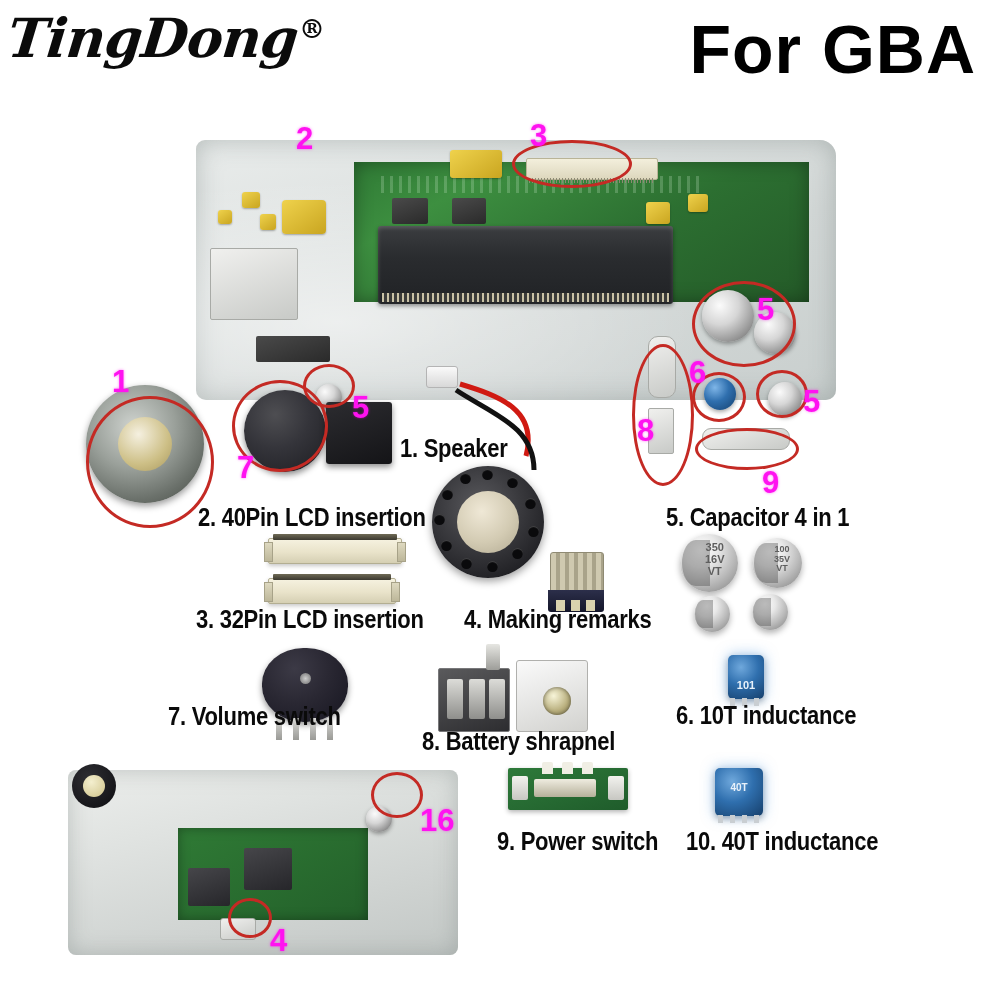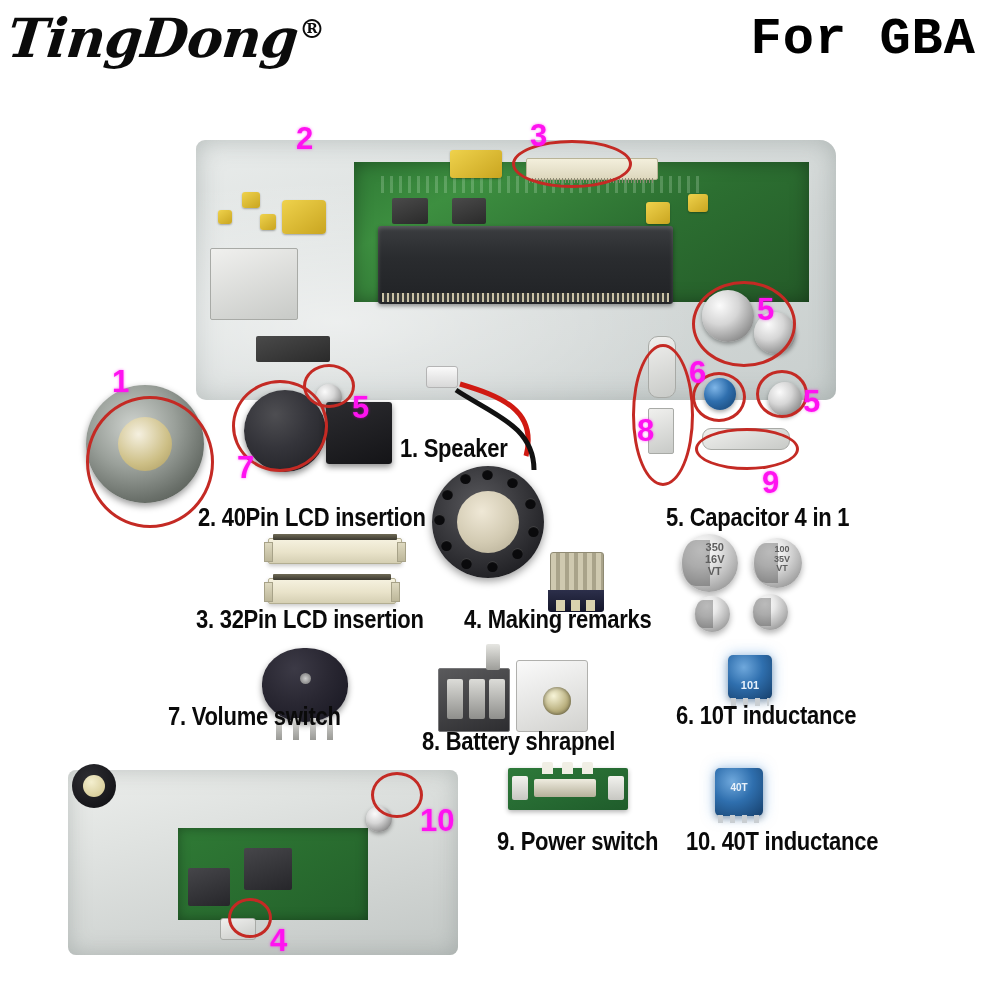--- a/index.html
+++ b/index.html
@@ -6,22 +6,22 @@
   body{width:1000px;height:1000px;position:relative;overflow:hidden;
        font-family:"Liberation Sans",sans-serif;}
   .stage{position:absolute;inset:0;width:1000px;height:1000px;background:#fff;}
 
   
   .brand{position:absolute;left:8px;top:6px;font-family:"DejaVu Serif",serif;
          font-style:italic;font-weight:bold;font-size:54px;color:#0b0b0b;
          letter-spacing:-1px;transform:skewX(-6deg);white-space:nowrap;}
   .brand .reg{font-size:26px;vertical-align:super;font-style:normal;
               display:inline-block;transform:skewX(6deg);}
-  .fortitle{position:absolute;right:24px;top:10px;font-family:Liberation Mono, monospace;
-            font-weight:bold;font-size:52px;color:#000;letter-spacing:1px;white-space:nowrap;}
+  .fortitle{position:absolute;right:24px;top:10px;font-family:Liberation Sans, sans-serif;
+            font-weight:bold;font-size:68px;color:#000;letter-spacing:1px;white-space:nowrap;}
 
   
   .lbl{position:absolute;font-family:"Liberation Sans",sans-serif;font-weight:bold;
        font-size:25px;color:#0a0a0a;white-space:nowrap;
        transform:scaleX(.88);transform-origin:left center;letter-spacing:-.3px;}
 
   
   .num{position:absolute;font-family:"Liberation Sans",sans-serif;font-weight:bold;
        font-size:31px;color:#ff12f0;white-space:nowrap;line-height:1;
        text-shadow:0 0 3px rgba(255,0,240,.55);}
@@ -266,21 +266,21 @@
 35V
 VT</div>
   </div>
   <div class="cap" style="left:694px;top:596px;width:36px;height:36px;">
     <div class="crescent"></div>
   </div>
   <div class="cap" style="left:752px;top:594px;width:36px;height:36px;">
     <div class="crescent"></div>
   </div>
 
-  <div class="ind" style="left:728px;top:655px;width:44px;height:44px;">
+  <div class="ind" style="left:728px;top:655px;width:36px;height:44px;">
     <div class="code" style="top:24px;font-size:11px;">101</div>
     <div class="legs"></div>
   </div>
 
   <div class="part vol" style="left:262px;top:648px;">
     <div class="knob"></div>
     <div class="pins">
       <i style="left:0;"></i>
         <i style="left:17px;"></i>
         <i style="left:34px;"></i>
@@ -338,21 +338,21 @@
       <div class="num" style="left: 296px; top: 123px;">2</div>
       <div class="num" style="left: 530px; top: 120px;">3</div>
       <div class="num" style="left: 112px; top: 366px;">1</div>
       <div class="num" style="left: 352px; top: 392px;">5</div>
       <div class="num" style="left: 237px; top: 452px;">7</div>
       <div class="num" style="left: 757px; top: 294px;">5</div>
       <div class="num" style="left: 689px; top: 357px;">6</div>
       <div class="num" style="left: 803px; top: 386px;">5</div>
       <div class="num" style="left: 637px; top: 415px;">8</div>
       <div class="num" style="left: 762px; top: 467px;">9</div>
-      <div class="num" style="left: 420px; top: 805px;">10</div>
+      <div class="num" style="left: 420px; top: 805px;">16</div>
       <div class="num" style="left: 270px; top: 925px;">4</div>
     </div>
 
   <div id="labels">
       <div class="lbl" style="left: 400px; top: 434px;">1. Speaker</div>
       <div class="lbl" style="left: 198px; top: 503px;">2. 40Pin LCD insertion</div>
       <div class="lbl" style="left: 196px; top: 605px;">3. 32Pin LCD insertion</div>
       <div class="lbl" style="left: 464px; top: 605px;">4. Making remarks</div>
       <div class="lbl" style="left: 666px; top: 503px;">5. Capacitor 4 in 1</div>
       <div class="lbl" style="left: 676px; top: 701px;">6. 10T inductance</div>

